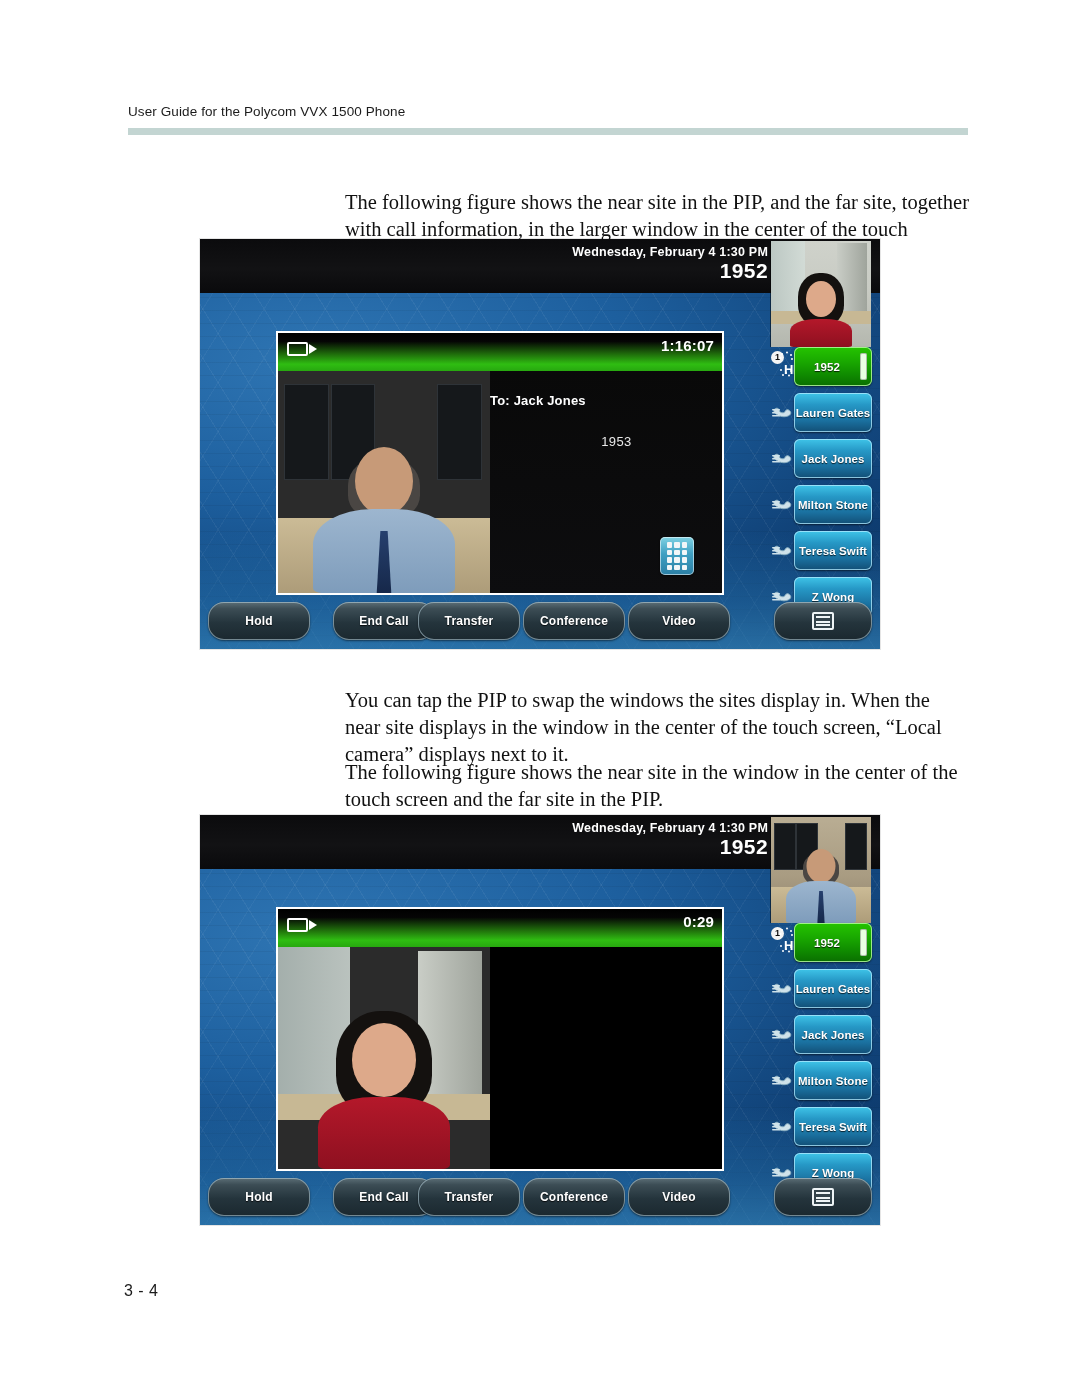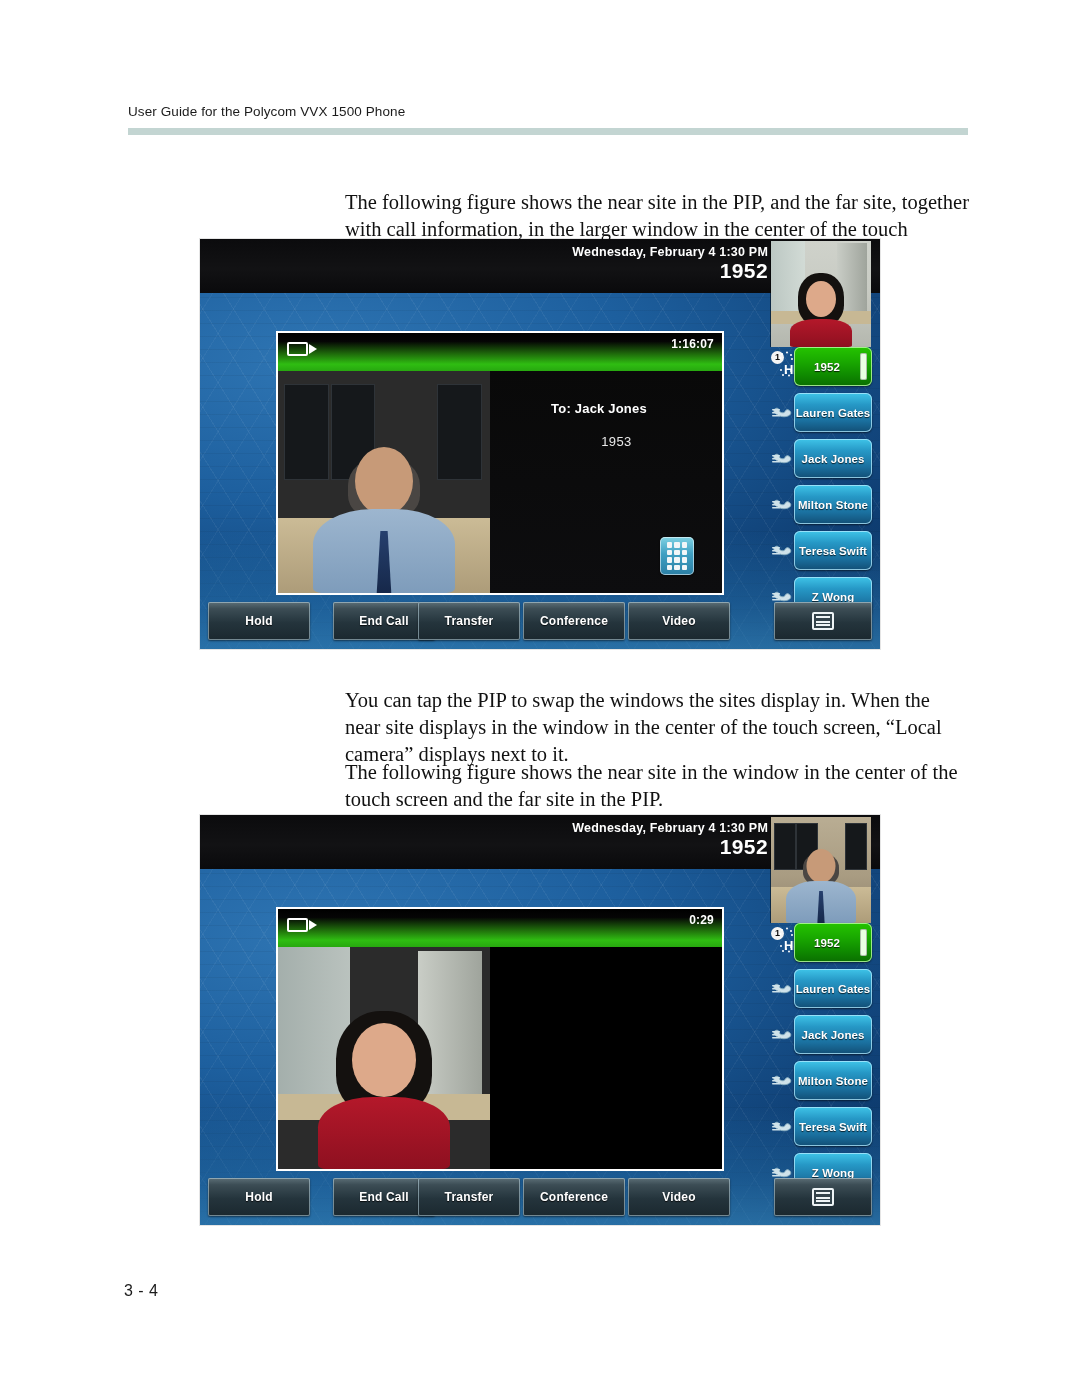--- a/index.html
+++ b/index.html
@@ -247,21 +247,21 @@
     width: 0; height: 0;
     border-top: 5px solid transparent;
     border-bottom: 5px solid transparent;
     border-left: 8px solid #ffffff;
   }
   .call-timer {
     position: absolute;
     right: 8px;
     top: 4px;
     font-family: "Liberation Sans", sans-serif;
-    font-size: 12px;
+    font-size: 15px;
     font-weight: bold;
     color: #ffffff;
     letter-spacing: 0.2px;
     text-align: center;
   }
   .video-body {
     position: absolute;
     left: 0; right: 0; top: 38px; bottom: 0;
   }
   .video-feed {
@@ -273,22 +273,21 @@
     background: #2b2b2b;
   }
   .call-info {
     position: absolute;
     left: 212px; right: 0; top: 0; bottom: 0;
     background: linear-gradient(to bottom, #090909, #0d0d0f);
   }
   .call-info-to {
     position: absolute;
     left: 0; right: 14px;
-    top: 30px;
-    text-align: center;
+    top: 22px;
     font-family: "Liberation Sans", sans-serif;
     font-size: 13px;
     font-weight: bold;
     color: #ffffff;
     letter-spacing: 0.2px;
   }
   .call-info-num {
     position: absolute;
     left: 0; right: 22px;
     top: 63px;
@@ -423,21 +422,21 @@
     left: 8px;
     right: 8px;
     bottom: 9px;
     height: 38px;
     z-index: 6;
   }
   .softkey {
     position: absolute;
     top: 0;
     height: 38px;
-    border-radius: 2px;
+    border-radius: 16px;
     background: linear-gradient(to bottom, #5c6f77 0%, #3c4d55 18%, #24343c 55%, #1b282f 100%);
     box-shadow: inset 0 0 0 1px rgba(190,215,225,.55), 0 1px 2px rgba(0,0,0,.5);
     display: flex;
     align-items: center;
     justify-content: center;
     font-family: "Liberation Sans", sans-serif;
     font-size: 12px;
     font-weight: bold;
     color: #ffffff;
     text-shadow: 0 1px 1px rgba(0,0,0,.8);

